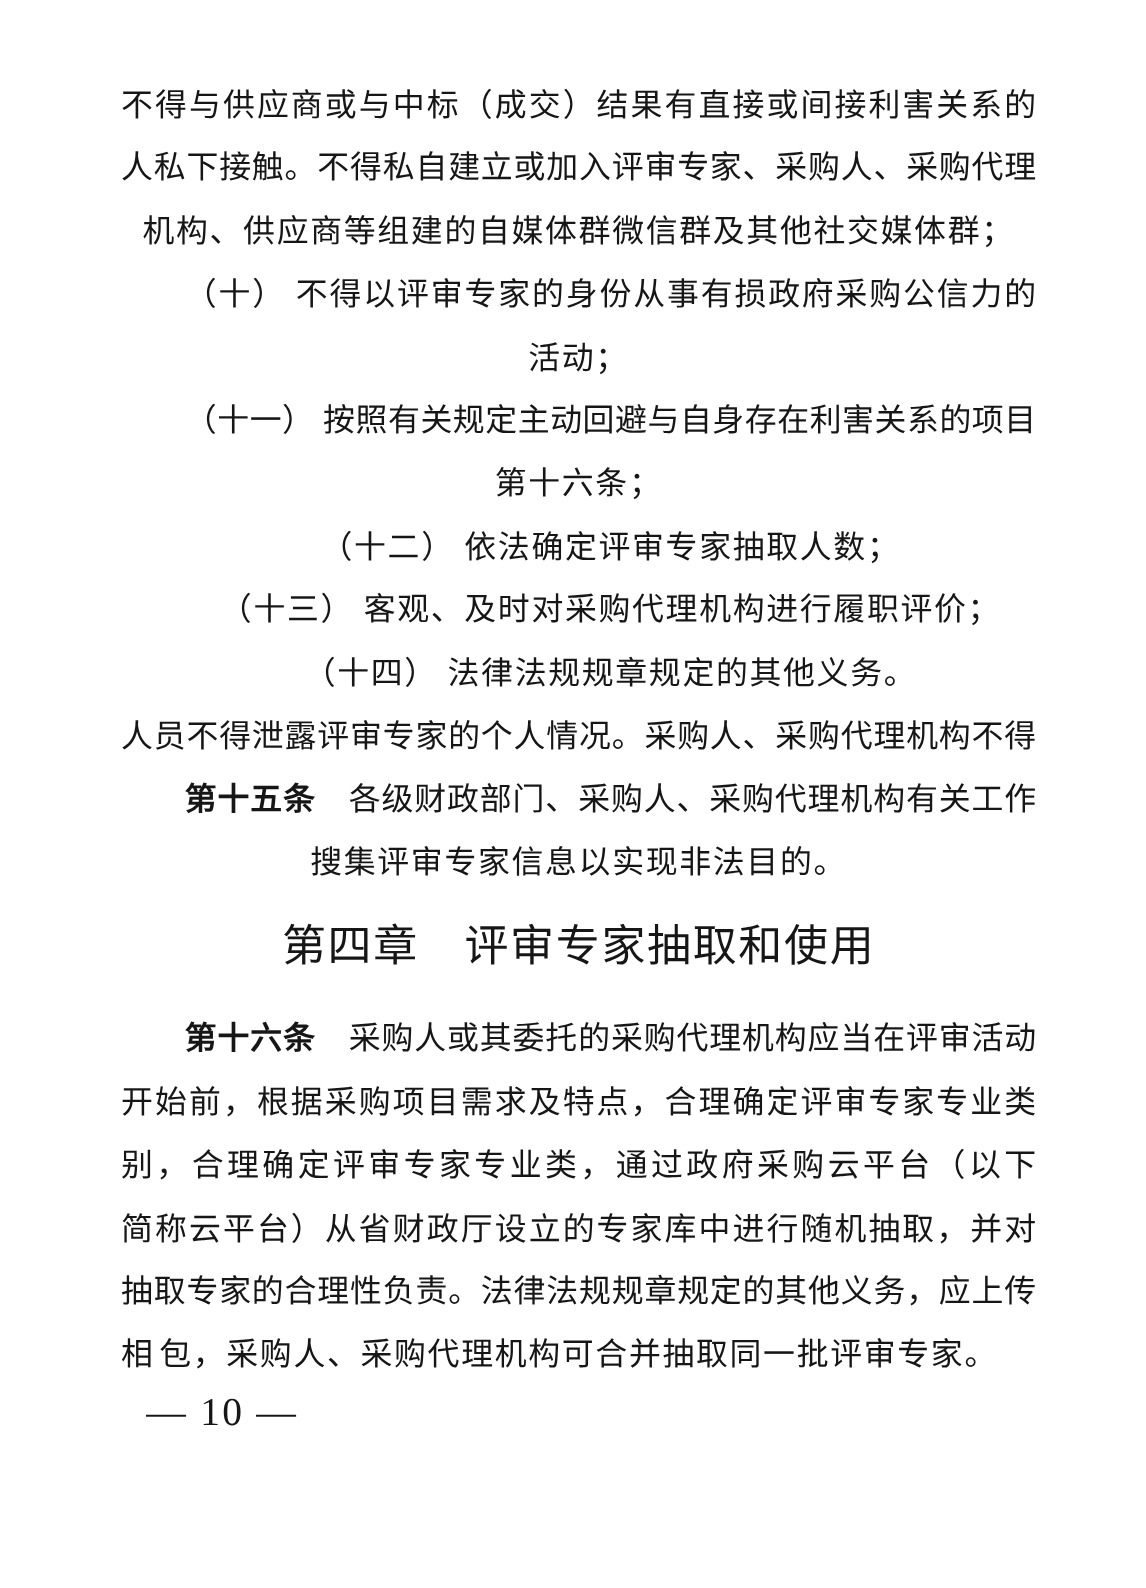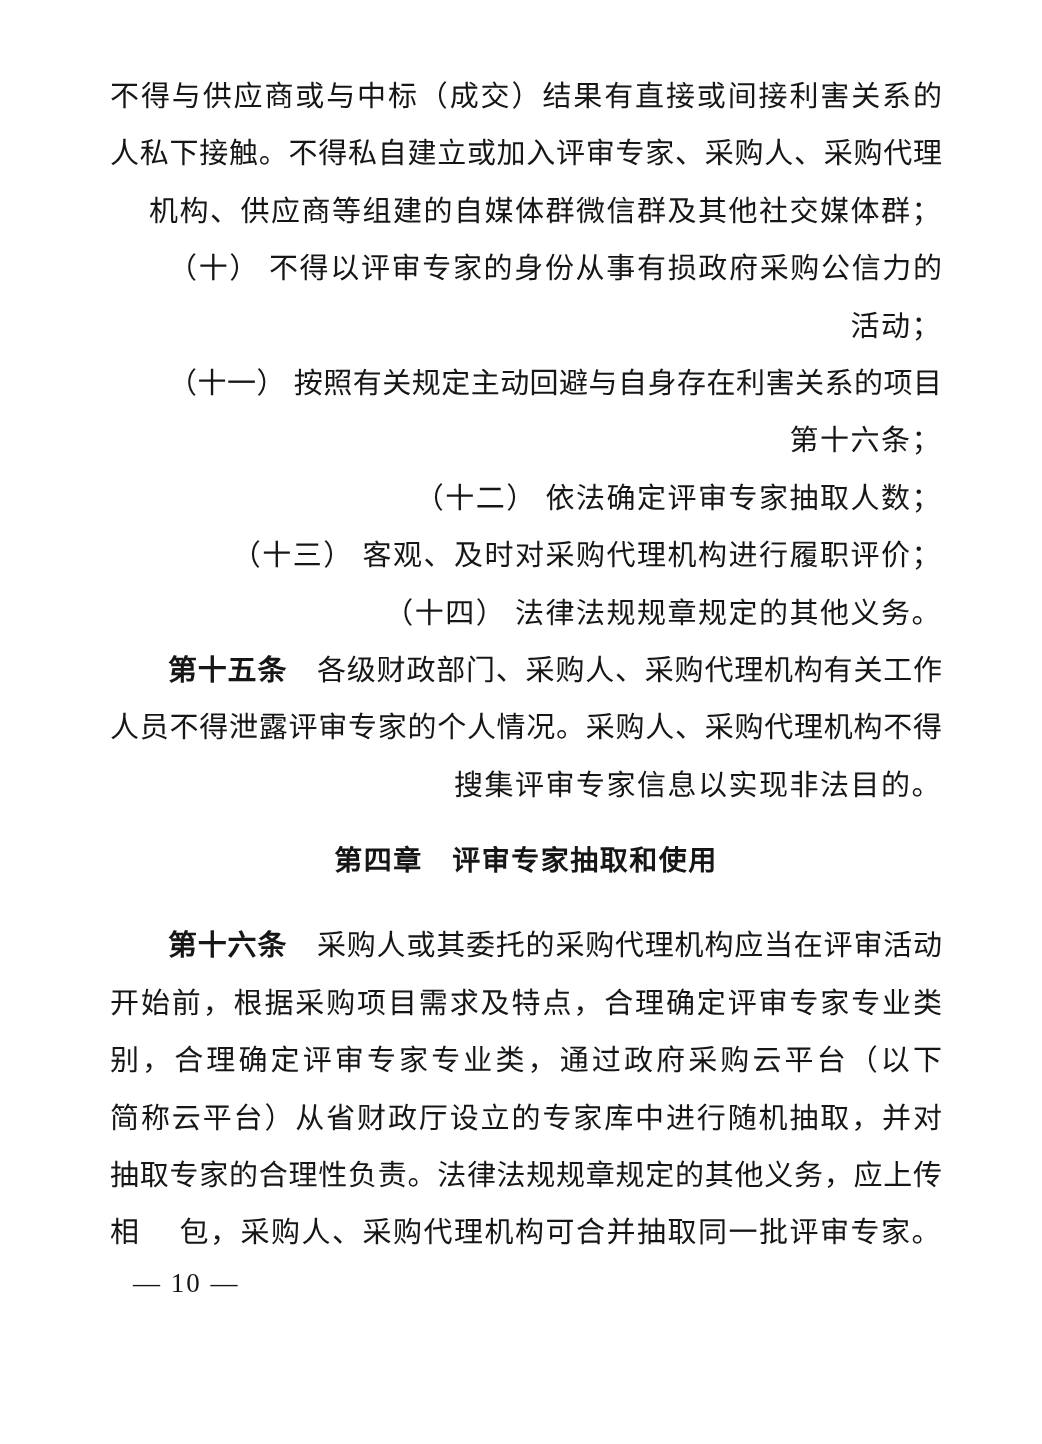--- a/index.html
+++ b/index.html
@@ -17,70 +17,70 @@
     left:110px;
     top:68px;
     width:832px;
   }
   .line{
     height:57.4px;
     line-height:57.4px;
     font-size:29px;
     letter-spacing:1.5px;
     white-space:nowrap;
-    text-align:right;
+    text-align:center;
   }
   .line.justify{
     letter-spacing:0;
     white-space:normal;
     text-align:justify;
     text-align-last:justify;
   }
   .line.indent{
     padding-left:58px;
   }
   .bold-head{
     font-weight:700;
     font-family:"Liberation Sans","DejaVu Sans",sans-serif;
   }
   .chapter{
     margin:18px 0 28px 0;
     height:57.4px;
     line-height:57.4px;
-    font-size:28px;
-    font-weight:700;
+    font-size:40px;
+    font-weight:400;
     text-align:center;
     letter-spacing:1.5px;
   }
   .footer{
     margin-top:6px;
     margin-left:23px;
-    font-size:27px;
+    font-size:36px;
     line-height:30px;
     letter-spacing:2px;
   }
 </style>
 </head>
 <body>
 
 <div class="page" style="background: rgb(255, 255, 255); color: rgb(22, 22, 22);">
   <div class="content">
     <div id="para-before" class="para">
         <div class="line justify"><span class="body-text">不得与供应商或与中标（成交）结果有直接或间接利害关系的</span></div>
         <div class="line justify"><span class="body-text">人私下接触。不得私自建立或加入评审专家、采购人、采购代理</span></div>
         <div class="line"><span class="body-text">机构、供应商等组建的自媒体群微信群及其他社交媒体群；</span></div>
         <div class="line justify indent"><span class="body-text">（十） 不得以评审专家的身份从事有损政府采购公信力的</span></div>
         <div class="line"><span class="body-text">活动；</span></div>
         <div class="line justify indent"><span class="body-text">（十一） 按照有关规定主动回避与自身存在利害关系的项目</span></div>
         <div class="line"><span class="body-text">第十六条；</span></div>
         <div class="line indent"><span class="body-text">（十二） 依法确定评审专家抽取人数；</span></div>
         <div class="line indent"><span class="body-text">（十三） 客观、及时对采购代理机构进行履职评价；</span></div>
         <div class="line indent"><span class="body-text">（十四） 法律法规规章规定的其他义务。</span></div>
+        <div class="line justify"><span class="body-text">人员不得泄露评审专家的个人情况。采购人、采购代理机构不得</span></div>
         <div class="line justify indent"><span class="bold-head">第十五条</span><span class="body-text">　各级财政部门、采购人、采购代理机构有关工作</span></div>
-        <div class="line justify"><span class="body-text">人员不得泄露评审专家的个人情况。采购人、采购代理机构不得</span></div>
         <div class="line"><span class="body-text">搜集评审专家信息以实现非法目的。</span></div>
       </div>
     <h2 class="chapter">第四章　评审专家抽取和使用</h2>
     <div id="para-after" class="para">
         <div class="line justify indent"><span class="bold-head">第十六条</span><span class="body-text">　采购人或其委托的采购代理机构应当在评审活动</span></div>
         <div class="line justify"><span class="body-text">开始前，根据采购项目需求及特点，合理确定评审专家专业类</span></div>
         <div class="line justify"><span class="body-text">别，合理确定评审专家专业类，通过政府采购云平台（以下</span></div>
         <div class="line justify"><span class="body-text">简称云平台）从省财政厅设立的专家库中进行随机抽取，并对</span></div>
         <div class="line justify"><span class="body-text">抽取专家的合理性负责。法律法规规章规定的其他义务，应上传相</span></div>
         <div class="line"><span class="body-text">包，采购人、采购代理机构可合并抽取同一批评审专家。</span></div>

